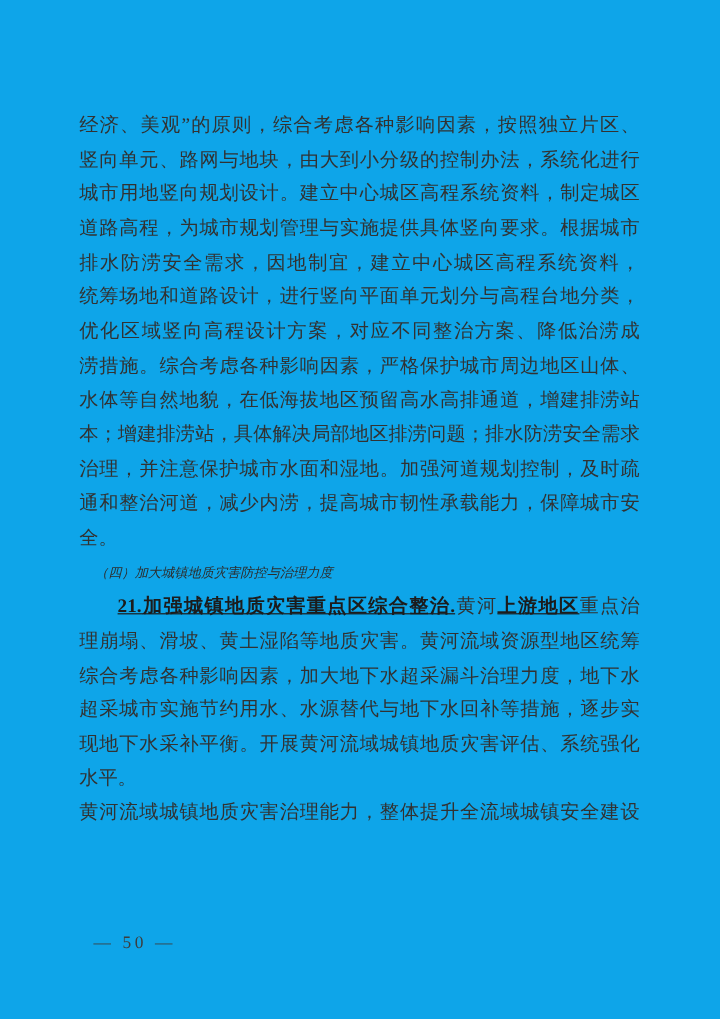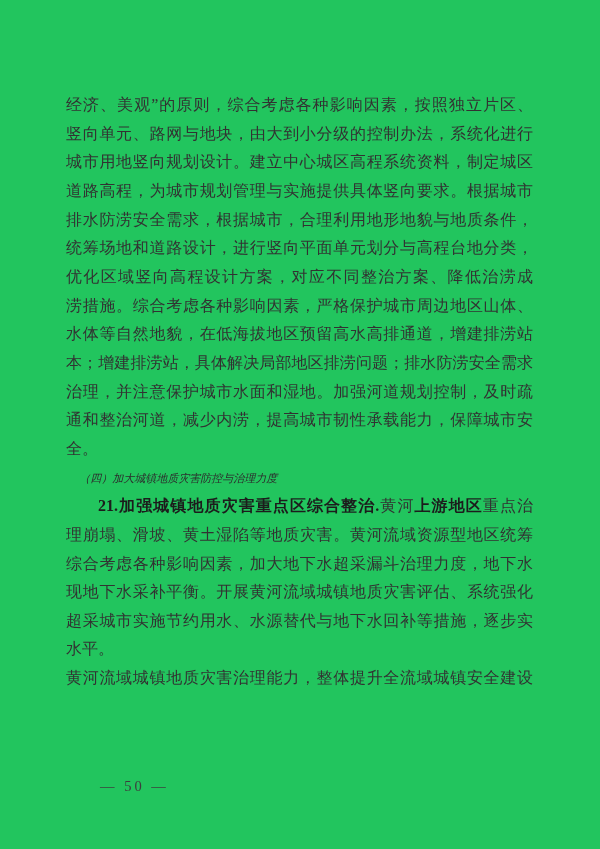--- a/index.html
+++ b/index.html
@@ -4,21 +4,21 @@
 <style>
   html, body {
     margin: 0;
     padding: 0;
     background: #ffffff;
   }
   .page {
     position: relative;
     width: 600px;
     height: 849px;
-    background: #22c55e;
+    background: #0ea5e9;
     font-family: "Liberation Serif", "DejaVu Serif", serif;
     color: #323232;
     overflow: hidden;
   }
   .text-block {
     position: absolute;
     left: 66px;
     top: 91px;
     width: 467px;
   }
@@ -39,55 +39,56 @@
   .line.heading {
     font-style: italic;
     text-indent: 1.2em;
     text-align-last: left;
     font-size: 11px;
     color: #2d2d2d;
   }
   .bold {
     font-weight: bold;
     color: #1c1c1c;
+    text-decoration: underline;
   }
   .footer {
     position: absolute;
-    left: 100px;
+    left: 78px;
     top: 778px;
     font-size: 14.5px;
     letter-spacing: 3px;
     color: #3d3d3d;
   }
 </style>
 </head>
 <body>
 
 <div class="page">
   <div class="text-block">
     <div id="para-continuation">
         <div class="line"><span>经济、美观”的原则，综合考虑各种影响因素，按照独立片区、</span></div>
         <div class="line"><span>竖向单元、路网与地块，由大到小分级的控制办法，系统化进行</span></div>
         <div class="line"><span>城市用地竖向规划设计。建立中心城区高程系统资料，制定城区</span></div>
         <div class="line"><span>道路高程，为城市规划管理与实施提供具体竖向要求。根据城市</span></div>
-        <div class="line"><span>排水防涝安全需求，根据城市，合理利用地形地貌与地质条件，</span></div>
+        <div class="line"><span>排水防涝安全需求，因地制宜，建立中心城区高程系统资料，</span></div>
         <div class="line"><span>统筹场地和道路设计，进行竖向平面单元划分与高程台地分类，</span></div>
         <div class="line"><span>优化区域竖向高程设计方案，对应不同整治方案、降低治涝成</span></div>
         <div class="line"><span>涝措施。综合考虑各种影响因素，严格保护城市周边地区山体、</span></div>
         <div class="line"><span>水体等自然地貌，在低海拔地区预留高水高排通道，增建排涝站</span></div>
         <div class="line"><span>本；增建排涝站，具体解决局部地区排涝问题；排水防涝安全需求</span></div>
         <div class="line"><span>治理，并注意保护城市水面和湿地。加强河道规划控制，及时疏</span></div>
         <div class="line"><span>通和整治河道，减少内涝，提高城市韧性承载能力，保障城市安</span></div>
         <div class="line para-end"><span>全。</span></div>
       </div>
     <div class="line heading">（四）加大城镇地质灾害防控与治理力度</div>
     <div id="para-21">
         <div class="line indent"><span class="bold">21.加强城镇地质灾害重点区综合整治.</span><span>黄河</span><span class="bold">上游地区</span><span>重点治</span></div>
         <div class="line"><span>理崩塌、滑坡、黄土湿陷等地质灾害。黄河流域资源型地区统筹</span></div>
         <div class="line"><span>综合考虑各种影响因素，加大地下水超采漏斗治理力度，地下水</span></div>
+        <div class="line"><span>超采城市实施节约用水、水源替代与地下水回补等措施，逐步实</span></div>
         <div class="line"><span>现地下水采补平衡。开展黄河流域城镇地质灾害评估、系统强化</span></div>
-        <div class="line"><span>超采城市实施节约用水、水源替代与地下水回补等措施，逐步实</span></div>
         <div class="line para-end"><span>水平。</span></div>
         <div class="line"><span>黄河流域城镇地质灾害治理能力，整体提升全流域城镇安全建设</span></div>
       </div>
   </div>
   <div class="footer">— 50 —</div>
 </div>
 
 </body></html>

